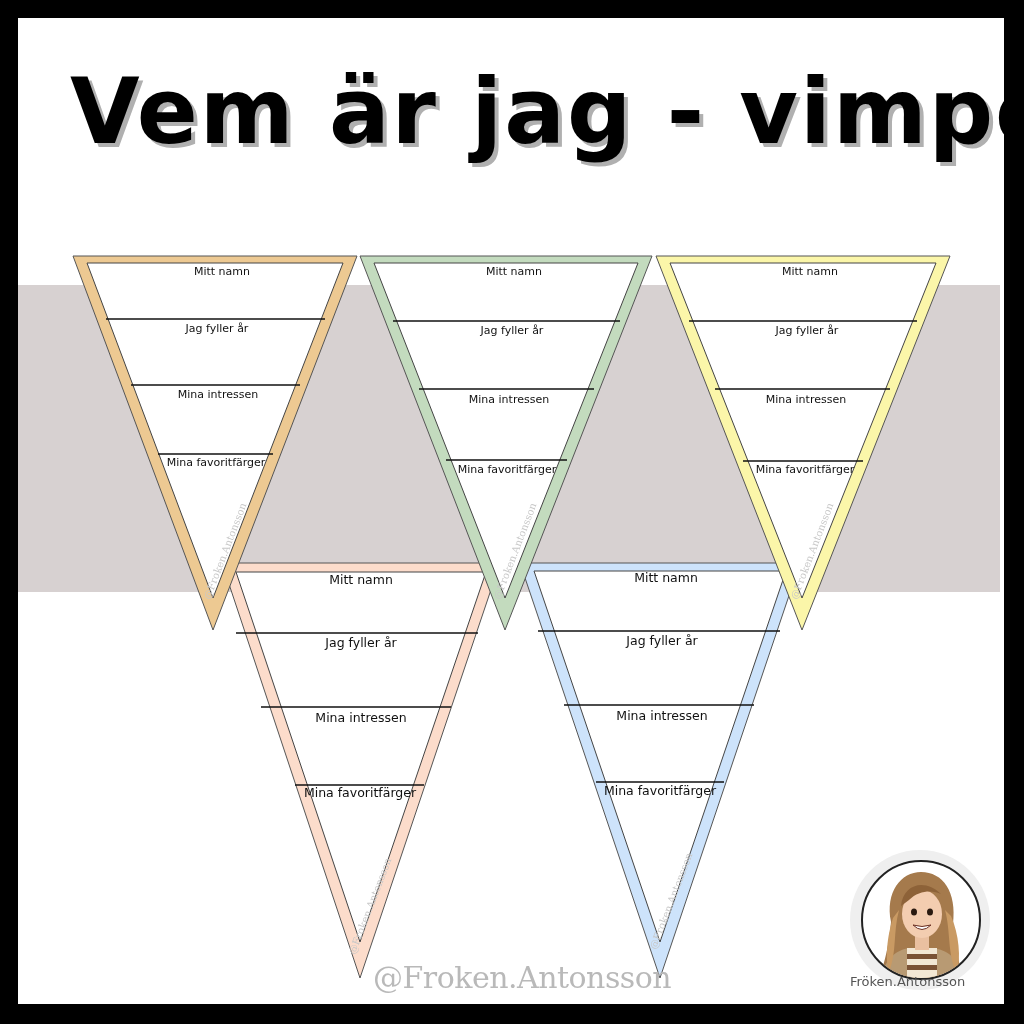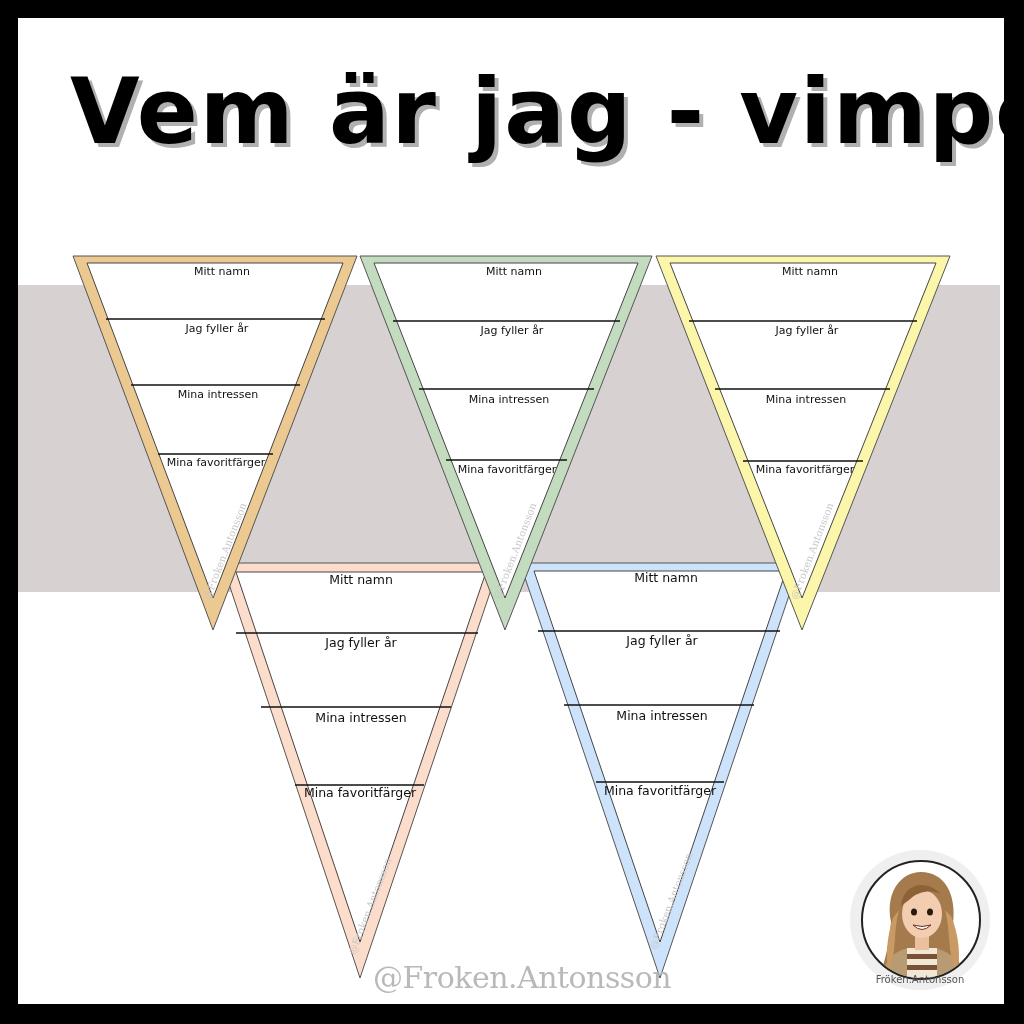--- a/index.html
+++ b/index.html
@@ -11,21 +11,21 @@
            color: #000; text-shadow: 4px 4px 0 #b0b0b0; white-space: nowrap; line-height: 1.1; }
   .band { position: absolute; left: -5px; top: 267px; width: 987px; height: 307px; background: #d7d1d1; }
   svg.pennants { position: absolute; left: -18px; top: -18px; width: 1024px; height: 1024px; }
   .lbl { font-family: "DejaVu Sans", sans-serif; font-size: 11px; fill: #111; text-anchor: middle; }
   .lbl-big { font-size: 12.5px; }
   .wm { font-family: "DejaVu Serif", serif; font-size: 10px; fill: #c8c8c8; }
   .credit { position: absolute; left: 355px; top: 942px; font-family: "DejaVu Serif", serif; font-size: 30px;
             color: #b9b9b9; letter-spacing: -0.5px; white-space: nowrap; }
   .avatar-wrap { position: absolute; left: 832px; top: 832px; width: 140px; height: 140px; border-radius: 50%; background: #efefef; }
   .avatar { position: absolute; left: 11px; top: 10px; width: 116px; height: 116px; border-radius: 50%; border: 2px solid #222; background: #fff; overflow: hidden; }
-  .avatar-name { position: absolute; left: 0; width: 140px; top: 124px; text-align: center; font-size: 10px; color: #555; font-family: "DejaVu Sans", sans-serif; }
+  .avatar-name { position: absolute; left: 0; width: 140px; top: 124px; text-align: left; font-size: 13px; color: #555; font-family: "DejaVu Sans", sans-serif; }
 </style>
 </head>
 <body>
 
 <div class="canvas">
   <h1 class="title">Vem är jag - vimpel</h1>
   <div class="band"></div>
 
   <svg class="pennants" viewBox="0 0 1024 1024">
 

